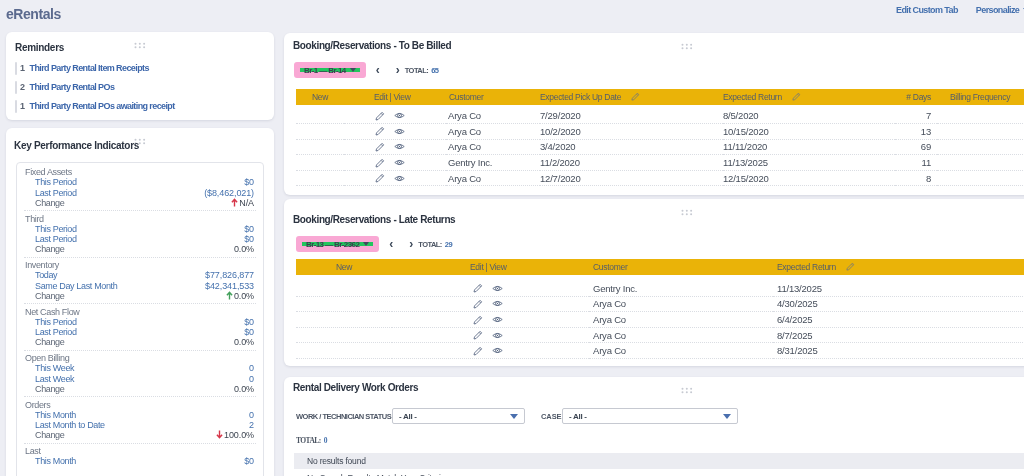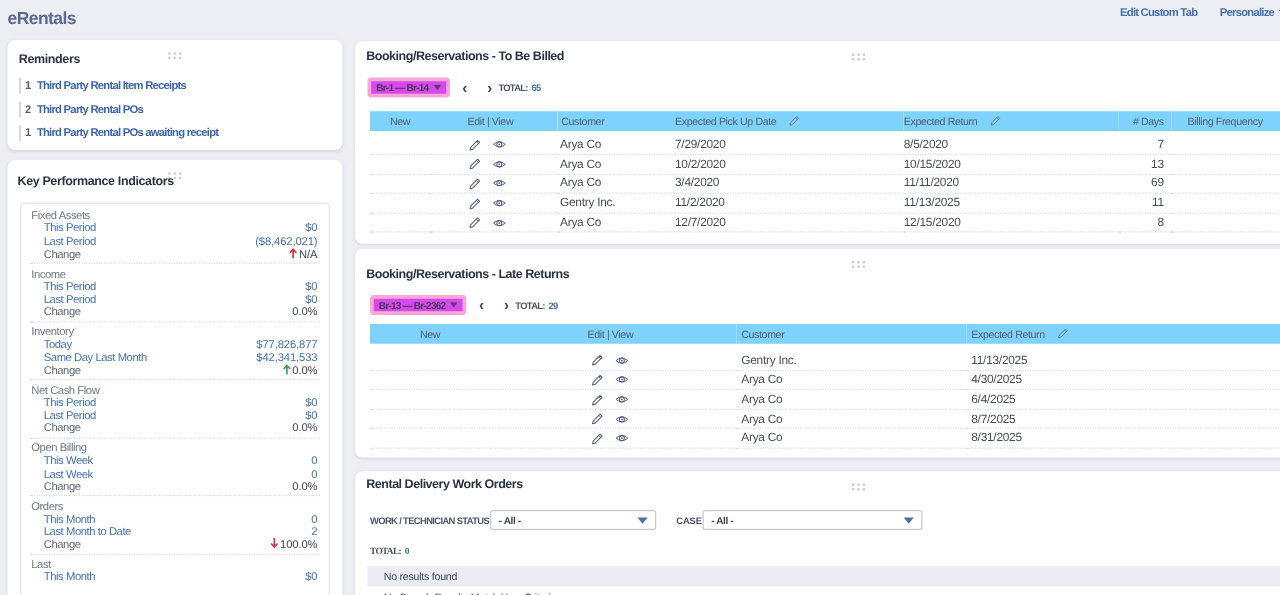--- a/index.html
+++ b/index.html
@@ -51,34 +51,34 @@
 #rdwo { left:284px; top:377px; width:805px; height:110px; }
 .rcard-title { position:absolute; left:9px; letter-spacing:-0.38px; }
 #tbb .rcard-title { top:7px; }
 #late .rcard-title { top:15px; }
 #rdwo .rcard-title { top:5px; }
 
 
 .pager { position:absolute; left:10px; display:flex; align-items:center; }
 #tbb .pager { top:29px; }
 #late .pager { top:37px; left:12px; }
-.range-select { display:flex; align-items:center; background:#d946ef; border:3px solid #f9a8d4; border-radius:3px; height:16px; padding:0 4px; cursor:pointer; }
+.range-select { display:flex; align-items:center; background:#22c55e; border:6px solid #f9a8d4; border-radius:3px; height:16px; padding:0 4px; cursor:pointer; }
 .range-select .rs-label { font-size:8px; font-weight:bold; color:#39404d; letter-spacing:-0.6px; white-space:nowrap; }
 .rs-caret { width:0; height:0; border-left:3.5px solid transparent; border-right:3.5px solid transparent; border-top:4.5px solid #3f4a5c; margin-left:4px; }
 .pg-chev { font-size:12px; font-weight:bold; color:#3c4859; line-height:16px; padding:0 4px; cursor:pointer; }
 .pg-chev.prev { margin-left:6px; }
 .pg-chev.next { margin-left:8px; }
 .pg-total { font-size:7.5px; font-weight:bold; color:#4c5563; margin-left:1px; letter-spacing:-0.55px; }
 .pg-total .tot-num { color:#4471ad; font-weight:bold; margin-left:3px; }
 
 
 table.list { position:absolute; left:12px; border-collapse:collapse; table-layout:fixed; width:781px; }
 #tbb table.list { top:56px; }
 #late table.list { top:60px; }
-table.list th { background:#7dd3fc; font-size:8.5px; font-weight:normal; color:#545d6b; text-align:left; height:16px; padding:0; white-space:nowrap; overflow:hidden; letter-spacing:-0.3px; }
+table.list th { background:#eab308; font-size:8.5px; font-weight:normal; color:#545d6b; text-align:left; height:16px; padding:0; white-space:nowrap; overflow:hidden; letter-spacing:-0.3px; }
 table.list td { font-size:9.5px; color:#454d5a; height:15.6px; padding:0; border-bottom:1px dotted #dadde3; white-space:nowrap; overflow:hidden; letter-spacing:-0.2px; }
 table.list tbody tr:first-child td { height:18.6px; padding-top:3px; }
 #late-table tbody tr:first-child td { height:21.2px; padding-top:5.6px; }
 .th-pencil { margin-left:10px; vertical-align:-1px; }
 .cell-icons { display:flex; align-items:center; }
 .icon-btn { display:inline-flex; cursor:pointer; }
 .num { text-align:right; }
 
 
 .filter-row { position:absolute; top:0; left:0; width:100%; height:0; }
@@ -158,21 +158,21 @@
             </div>
             <div class="kpi-row">
               <span class="lbl plain">Change</span>
               <span class="val dark"><span class="arrow-up arrow-red"><svg width="7" height="9" viewBox="0 0 7 9" style="vertical-align:-1px">
                     <path d="M3.5 8.6 V1.8 M0.9 4.2 L3.5 1.4 L6.1 4.2" fill="none" stroke="#d63649" stroke-width="1.4"></path>
                   </svg></span>N/A</span>
             </div>
           </div>
           <div class="kpi-sep"></div>
           <div>
-            <div class="kpi-group-name">Income</div>
+            <div class="kpi-group-name">Third</div>
             <div class="kpi-row">
               <span class="lbl">This Period</span>
               <span class="val">$0</span>
             </div>
             <div class="kpi-row">
               <span class="lbl">Last Period</span>
               <span class="val">$0</span>
             </div>
             <div class="kpi-row">
               <span class="lbl plain">Change</span>

